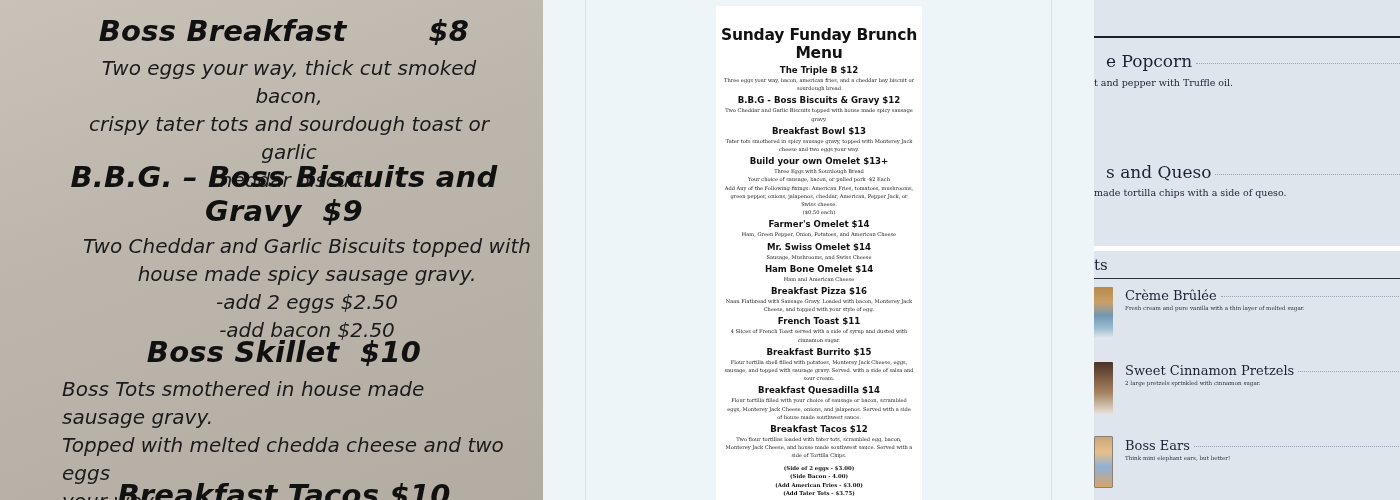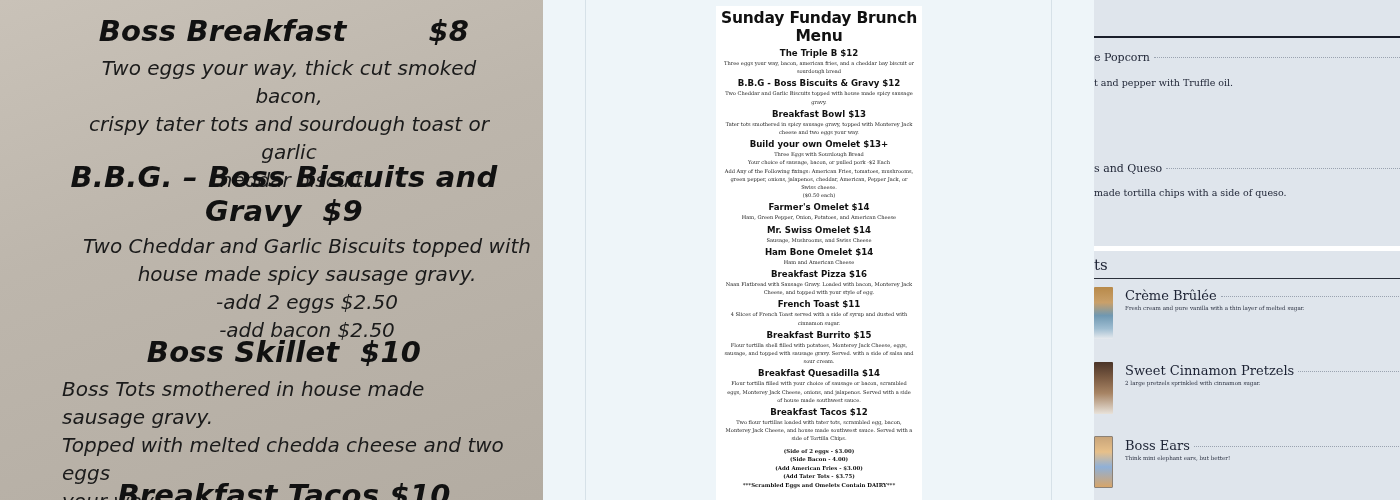--- a/index.html
+++ b/index.html
@@ -33,41 +33,41 @@
     background: #eef5f9;
   }
   .viewer .gutter-line-l { position: absolute; left: 42px; top: 0; width: 1px; height: 500px; background: #d6e1e8; }
   .viewer .gutter-line-r { position: absolute; left: 508px; top: 0; width: 1px; height: 500px; background: #d6e1e8; }
   .pdf-page {
     position: absolute; left: 173px; top: 6px; width: 206px; height: 494px;
     background: #ffffff; text-align: center; color: #111;
     font-family: "DejaVu Serif", serif;
     overflow: hidden;
   }
-  .pdf-page .h1 { font-family: "DejaVu Sans", sans-serif; font-weight: bold; font-size: 15.5px; margin-top: 3px; letter-spacing: -0.2px; }
+  .pdf-page .h1 { font-family: "DejaVu Sans", sans-serif; font-weight: bold; font-size: 15.5px; margin-top: 20px; letter-spacing: -0.2px; }
   .pdf-page .entry { margin-top: 2px; }
   .pdf-page .name { font-family: "DejaVu Sans", sans-serif; font-weight: bold; font-size: 8.6px; line-height: 12px; }
   .pdf-page .text { font-size: 5.1px; line-height: 8.2px; padding: 0 8px; color: #222; }
   .pdf-page .extras { font-size: 5.4px; line-height: 8.6px; margin-top: 4px; font-weight: bold; color: #111; }
 
   
   .site {
     position: absolute; left: 1094px; top: 0; width: 306px; height: 500px;
     background: #ffffff; overflow: hidden;
     font-family: "DejaVu Serif", serif; color: #1c2233;
   }
   .site .sec1 { position: absolute; left: 0; top: 0; width: 306px; height: 246px; background: #dfe5ec; }
   .site .rule1 { position: absolute; left: 0; top: 36px; width: 306px; height: 2px; background: #1a1f2b; }
   .site .sec2 { position: absolute; left: 0; top: 251px; width: 306px; height: 249px; background: #dfe5ec; }
   .site .rule2 { position: absolute; left: 0; top: 278px; width: 306px; height: 1px; background: #2a2f3a; }
   .site .sec-title { position: absolute; left: 0; top: 256px; font-size: 15px; }
   .site .item-name { position: absolute; white-space: nowrap; display: flex; align-items: baseline; width: 400px; }
   .site .item-name .lbl { flex: none; }
   .site .item-name .dots { flex: 1; border-bottom: 1px dotted #9aa3b0; margin-left: 4px; transform: translateY(-3px); }
-  .site .big .lbl { font-size: 11px; }
+  .site .big .lbl { font-size: 17px; margin-left: 12px; }
   .site .big-desc { position: absolute; font-size: 9.5px; white-space: nowrap; }
   .site .small .lbl { font-size: 13px; }
   .site .small-desc { position: absolute; font-size: 5.6px; white-space: nowrap; color: #2a3040; }
   .thumb { position: absolute; left: 0; width: 19px; height: 52px; border-radius: 1px; }
   .thumb-1 { top: 287px; background: linear-gradient(180deg, #b88a4a 0%, #c9a06a 30%, #6f98b2 55%, #9fbdd1 80%, #e7eaee 100%); }
   .thumb-2 { top: 362px; background: linear-gradient(180deg, #4a3428 0%, #7a5a42 30%, #a78464 60%, #e8e2da 100%); }
   .thumb-3 { top: 436px; background: linear-gradient(180deg, #c9a57a 0%, #e7c08a 30%, #8fb0d8 60%, #d7a56a 100%); border: 1px solid #8b8176; }
 </style>
 </head>
 <body>

